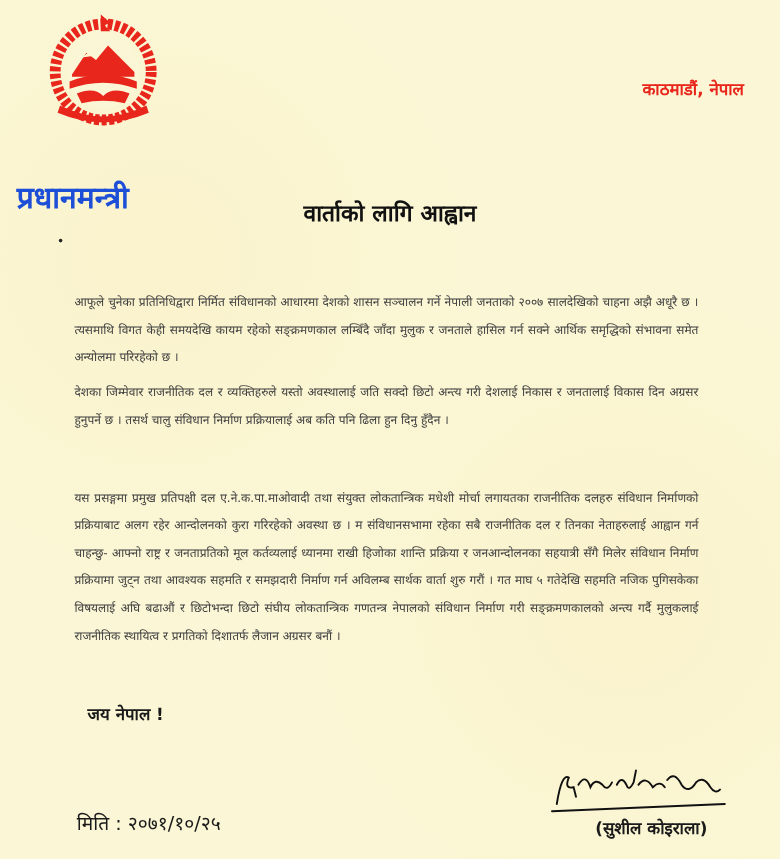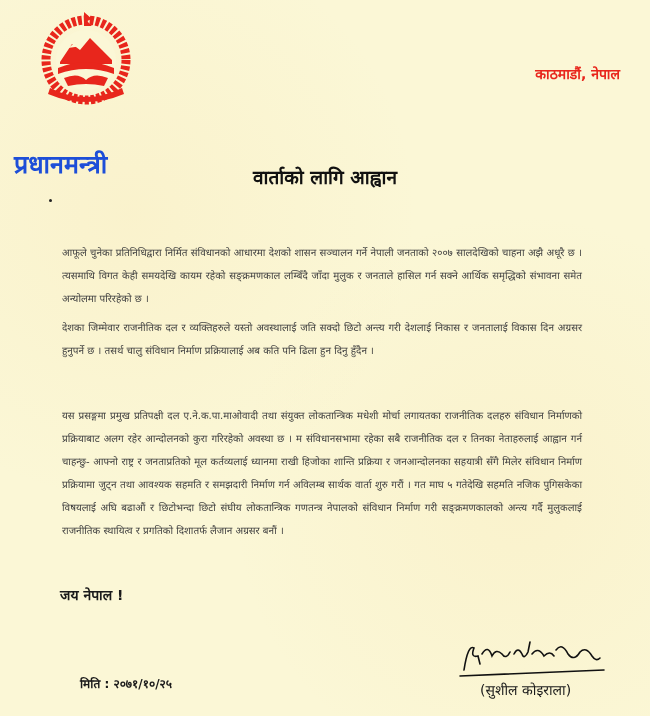--- a/index.html
+++ b/index.html
@@ -67,45 +67,45 @@
       line-height: 23px;
       text-align: justify;
       color: #404040;
       margin-top: 36px;
     }
     .p1 { top: 205px; }
     .p2 { top: 280px; }
     .p3 { top: 368px; }
     .closing {
       position: absolute;
-      left: 60px;
+      left: 73px;
       top: 585px;
       font-size: 14px;
       font-weight: bold;
     }
     .date {
       position: absolute;
-      left: 80px;
+      left: 64px;
       top: 675px;
-      font-size: 12px;
-      font-weight: bold;
+      font-size: 16px;
+      font-weight: normal;
     }
     .signature {
       position: absolute;
       left: 458px;
       top: 634px;
       width: 150px;
       height: 48px;
     }
     .signatory {
       position: absolute;
-      left: 480px;
+      left: 496px;
       top: 680px;
       font-size: 14px;
-      font-weight: normal;
+      font-weight: bold;
     }
     .dot {
       position: absolute;
       left: 49px;
       top: 199px;
       width: 3px;
       height: 3px;
       background: #222;
       border-radius: 50%;
     }

